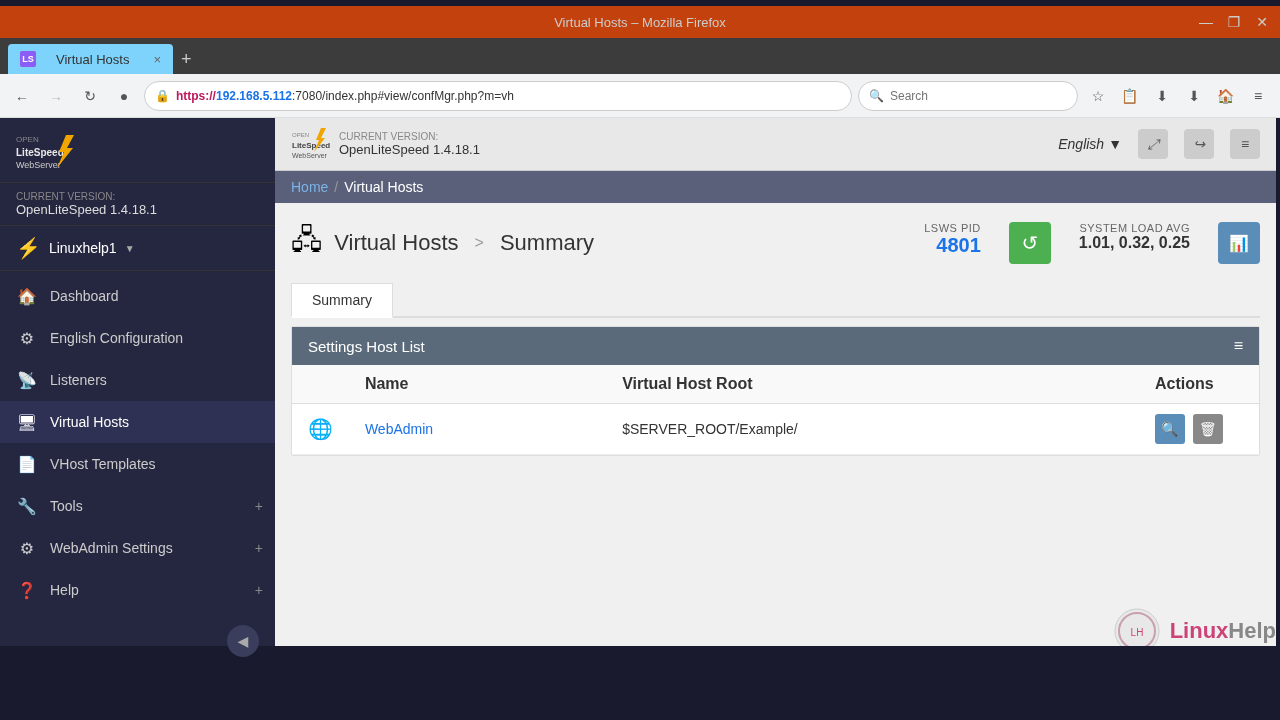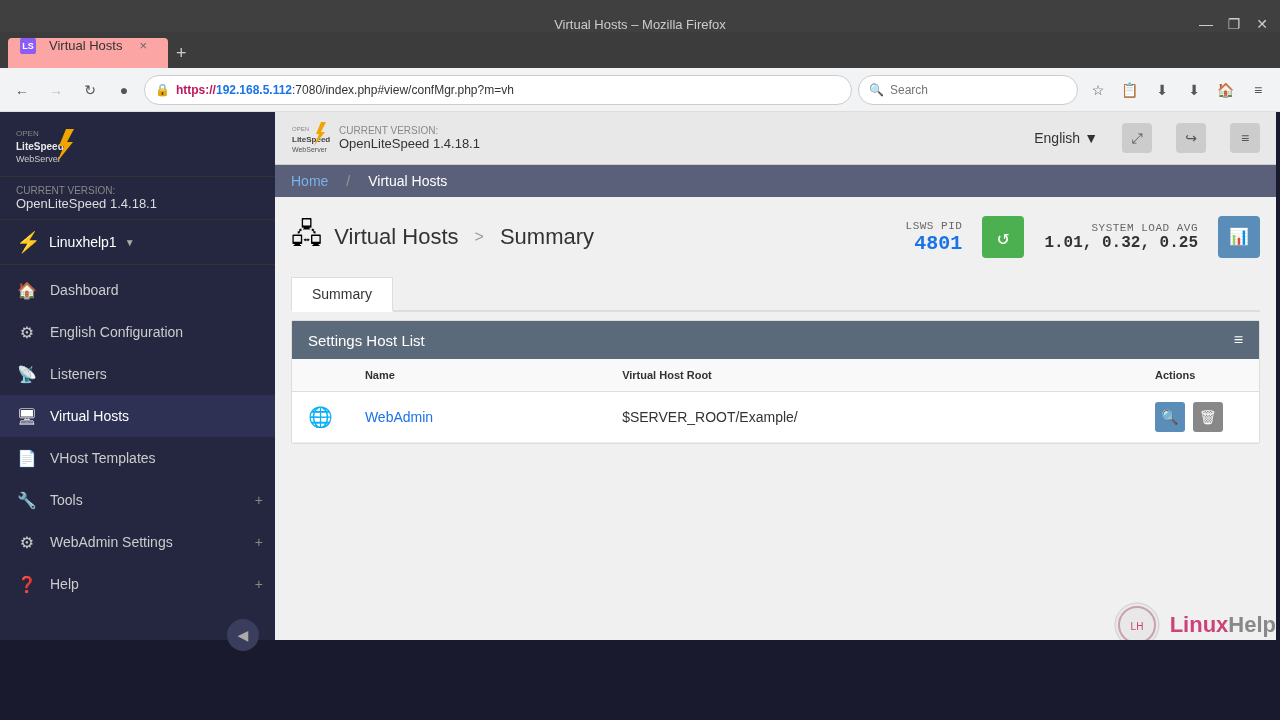--- a/index.html
+++ b/index.html
@@ -1,21 +1,21 @@
 <!DOCTYPE html>
 <html><head>
   <meta charset="utf-8">
   <style>
     * { margin: 0; padding: 0; box-sizing: border-box; }
     body { font-family: Arial, sans-serif; font-size: 14px; background: #1a1a2e; width: 1280px; height: 720px; overflow: hidden; }
-    .title-bar { background: #404040; height: 32px; display: flex; align-items: flex-end; justify-content: center; color: #ccc; font-size: 13px; position: relative; }
+    .title-bar { background: #c2410c; height: 32px; display: flex; align-items: center; justify-content: center; color: #ccc; font-size: 13px; position: relative; margin-top: 6px; }
     .title-bar-controls { position: absolute; right: 8px; display: flex; gap: 8px; }
     .title-btn { color: #ccc; cursor: pointer; font-size: 14px; width: 20px; text-align: center; }
     .tab-bar { background: #3c3c3c; height: 36px; display: flex; align-items: flex-end; padding: 0 8px; }
-    .tab { background: #fca5a5; height: 30px; display: flex; padding: 0 12px; gap: 13px; border-radius: 4px 4px 0 0; font-size: 13px; color: #333; min-width: 160px; }
+    .tab { background: #7dd3fc; height: 30px; display: flex; align-items: center; padding: 0 12px; gap: 20px; border-radius: 4px 4px 0 0; font-size: 13px; color: #333; min-width: 160px; }
     .tab-icon { width: 16px; height: 16px; background: #8b5cf6; border-radius: 2px; display: flex; align-items: center; justify-content: center; color: white; font-size: 9px; font-weight: bold; }
     .tab-close { color: #666; cursor: pointer; margin-left: 4px; }
     .new-tab-btn { color: #ccc; margin-left: 8px; font-size: 18px; cursor: pointer; padding-bottom: 4px; }
 
     .nav-bar { background: #f1f3f4; height: 44px; display: flex; align-items: center; padding: 0 8px; gap: 6px; border-bottom: 1px solid #ddd; }
     .nav-btn { width: 28px; height: 28px; border: none; background: transparent; cursor: pointer; border-radius: 50%; display: flex; align-items: center; justify-content: center; color: #555; font-size: 14px; }
     .nav-btn.disabled { color: #bbb; cursor: default; }
     .url-bar { flex: 1; height: 30px; border: 1px solid #ccc; border-radius: 15px; display: flex; align-items: center; padding: 0 10px; background: white; gap: 6px; }
     .lock-icon { color: #555; font-size: 12px; }
     .url-text { font-size: 12px; color: #333; flex: 1; }
@@ -46,61 +46,61 @@
 
     .sidebar-footer { padding: 10px 16px; display: flex; justify-content: flex-end; }
     .back-btn-sidebar { width: 32px; height: 32px; background: #3a3d5c; border-radius: 50%; display: flex; align-items: center; justify-content: center; cursor: pointer; color: #aaa; }
 
     
     .main-content { flex: 1; background: #f0f0f0; display: flex; flex-direction: column; overflow: hidden; }
 
     
     .header-bar { background: #e8e8e8; padding: 8px 16px; display: flex; align-items: center; justify-content: space-between; border-bottom: 1px solid #ccc; }
     .header-left { display: flex; align-items: center; gap: 8px; }
-    .header-right { display: flex; align-items: center; gap: 24px; }
+    .header-right { display: flex; align-items: center; gap: 16px; font-style: italic; }
     .lang-selector { font-size: 14px; color: #333; cursor: pointer; display: flex; align-items: center; gap: 4px; }
     .header-icon-btn { width: 30px; height: 30px; background: #ccc; border-radius: 4px; display: flex; align-items: center; justify-content: center; cursor: pointer; color: #555; font-size: 14px; }
 
     
-    .breadcrumb-bar { background: #5a5f7a; padding: 8px 16px; display: flex; align-items: center; gap: 18px; color: #ddd; font-size: 14px; }
+    .breadcrumb-bar { background: #5a5f7a; padding: 8px 16px; display: flex; align-items: center; gap: 6px; color: #ddd; font-size: 14px; }
     .breadcrumb-link { color: #7ab3e8; cursor: pointer; text-decoration: none; }
     .breadcrumb-separator { color: #999; }
     .breadcrumb-current { color: white; }
 
     
     .page-content { padding: 16px; flex: 1; overflow-y: auto; }
 
     
     .page-header { display: flex; align-items: center; justify-content: space-between; margin-bottom: 16px; }
     .page-title-area { display: flex; align-items: center; gap: 12px; }
     .page-title-icon { font-size: 28px; }
     .page-title-text { font-size: 22px; color: #333; }
     .page-title-arrow { color: #999; font-size: 16px; margin: 0 4px; }
     .page-title-sub { color: #333; font-size: 22px; }
 
-    .stats-area { display: flex; align-items: center; gap: 20px; font-family: Liberation Mono, monospace; }
+    .stats-area { display: flex; align-items: flex-start; gap: 28px; }
     .stat-box { text-align: right; }
     .stat-label { font-size: 11px; color: #666; text-transform: uppercase; letter-spacing: 0.5px; }
     .stat-value { font-size: 20px; color: #1a73e8; font-weight: bold; }
     .restart-btn { width: 42px; height: 42px; background: #4caf50; border-radius: 4px; display: flex; align-items: center; justify-content: center; color: white; font-size: 20px; cursor: pointer; }
     .system-load-box { text-align: right; }
     .chart-btn { width: 42px; height: 42px; background: #5a8db8; border-radius: 4px; display: flex; align-items: center; justify-content: center; color: white; font-size: 16px; cursor: pointer; }
 
     
     .tabs-bar { display: flex; margin-bottom: 0; border-bottom: 2px solid #ddd; }
     .tab-item { padding: 8px 20px; cursor: pointer; font-size: 14px; color: #555; border: 1px solid transparent; }
     .tab-item.active { background: white; border: 1px solid #ddd; border-bottom: 2px solid white; margin-bottom: -2px; color: #333; font-weight: 500; }
 
     
     .table-container { background: white; border: 1px solid #ddd; border-radius: 2px; margin-top: 8px; }
     .table-header-bar { background: #5a6a7a; color: white; padding: 10px 16px; display: flex; align-items: center; justify-content: space-between; }
     .table-header-title { font-size: 15px; }
     .table-icon { color: white; font-size: 16px; }
     table { width: 100%; border-collapse: collapse; }
-    th { padding: 10px 16px; text-align: left; font-size: 11px; color: #333; border-bottom: 1px solid #ddd; background: #f9f9f9; }
+    th { padding: 10px 16px; text-align: left; font-size: 16px; color: #333; border-bottom: 1px solid #ddd; background: #f9f9f9; }
     td { padding: 10px 16px; border-bottom: 1px solid #eee; font-size: 14px; color: #333; }
     td.icon-cell { width: 50px; text-align: center; }
     .vhost-link { color: #1a73e8; text-decoration: none; cursor: pointer; }
     .action-btn { width: 30px; height: 30px; border: none; border-radius: 3px; cursor: pointer; display: inline-flex; align-items: center; justify-content: center; font-size: 14px; color: white; margin-right: 4px; }
     .action-btn.view { background: #5a8db8; }
     .action-btn.delete { background: #888; }
   </style>
 </head>
 <body>
 

